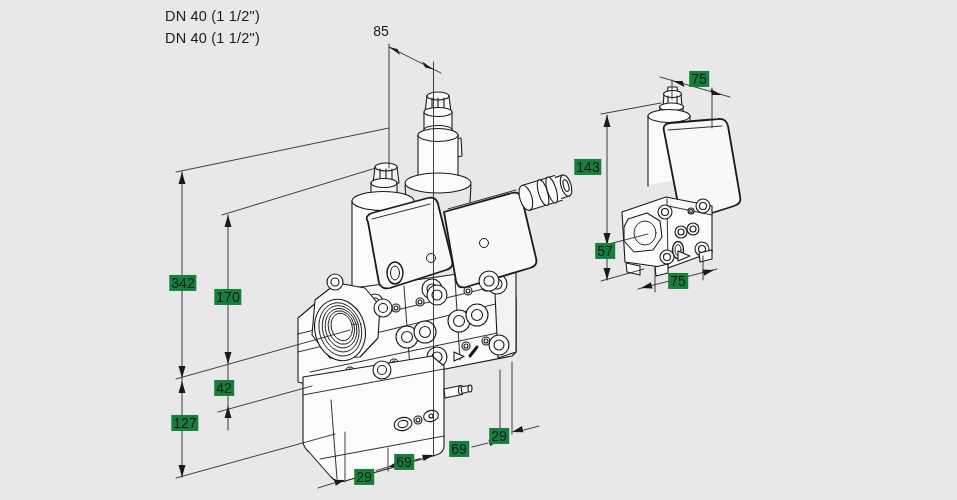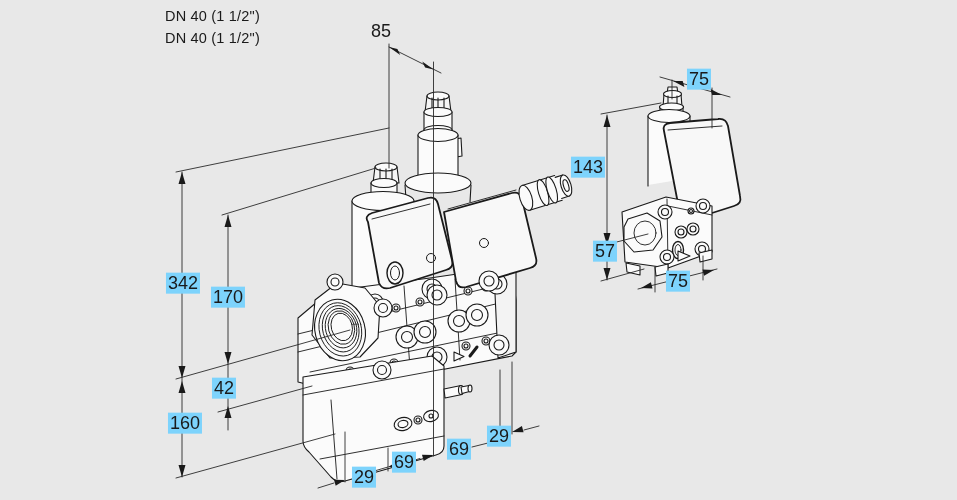--- a/index.html
+++ b/index.html
@@ -9,27 +9,27 @@
   }
   .stage{
     position:relative;
     width:957px;height:500px;
     background:#e8e8e8;
     overflow:hidden;
   }
   .stage svg{position:absolute;left:0;top:0;}
   .lbl{
     position:absolute;
-    font-size:18px;
+    font-size:14px;
     color:#1a1a1a;
     white-space:nowrap;
     line-height:1.15;
   }
   .lbl.center{transform:translate(-50%,-50%);}
-  .lbl.ko{background:#7dd3fc;padding:0 2px;}
+  .lbl.ko{background:#15803d;padding:0 2px;}
   .dn{font-size:14.5px;letter-spacing:.2px;}
 </style>
 </head>
 <body>
 
 <div class="stage">
 
 <svg width="957" height="500" viewBox="0 0 957 500">
   <g fill="none" stroke="#1a1a1a" stroke-width="1.1" stroke-linejoin="round" stroke-linecap="round">
 
@@ -314,21 +314,21 @@
   </g>
 </svg>
 
 <div class="lbl dn" style="left:165px;top:8px;">DN 40 (1 1/2")</div>
 <div class="lbl dn" style="left:165px;top:30px;">DN 40 (1 1/2")</div>
 
 <div class="lbl center" style="left:381px;top:31px;">85</div>
 <div class="lbl center ko" style="left:183px;top:283px;">342</div>
 <div class="lbl center ko" style="left:228px;top:269px;margin-top:28px;">170</div>
 <div class="lbl center ko" style="left:224px;top:388px;">42</div>
-<div class="lbl center ko" style="left:185px;top:423px;">160</div>
+<div class="lbl center ko" style="left:185px;top:423px;">127</div>
 
 <div class="lbl center ko" style="left:364px;top:477px;">29</div>
 <div class="lbl center ko" style="left:404px;top:462px;">69</div>
 <div class="lbl center ko" style="left:459px;top:449px;">69</div>
 <div class="lbl center ko" style="left:499px;top:436px;">29</div>
 
 <div class="lbl center ko" style="left:699px;top:79px;">75</div>
 <div class="lbl center ko" style="left:588px;top:167px;">143</div>
 <div class="lbl center ko" style="left:605px;top:251px;">57</div>
 <div class="lbl center ko" style="left:678px;top:281px;">75</div>

